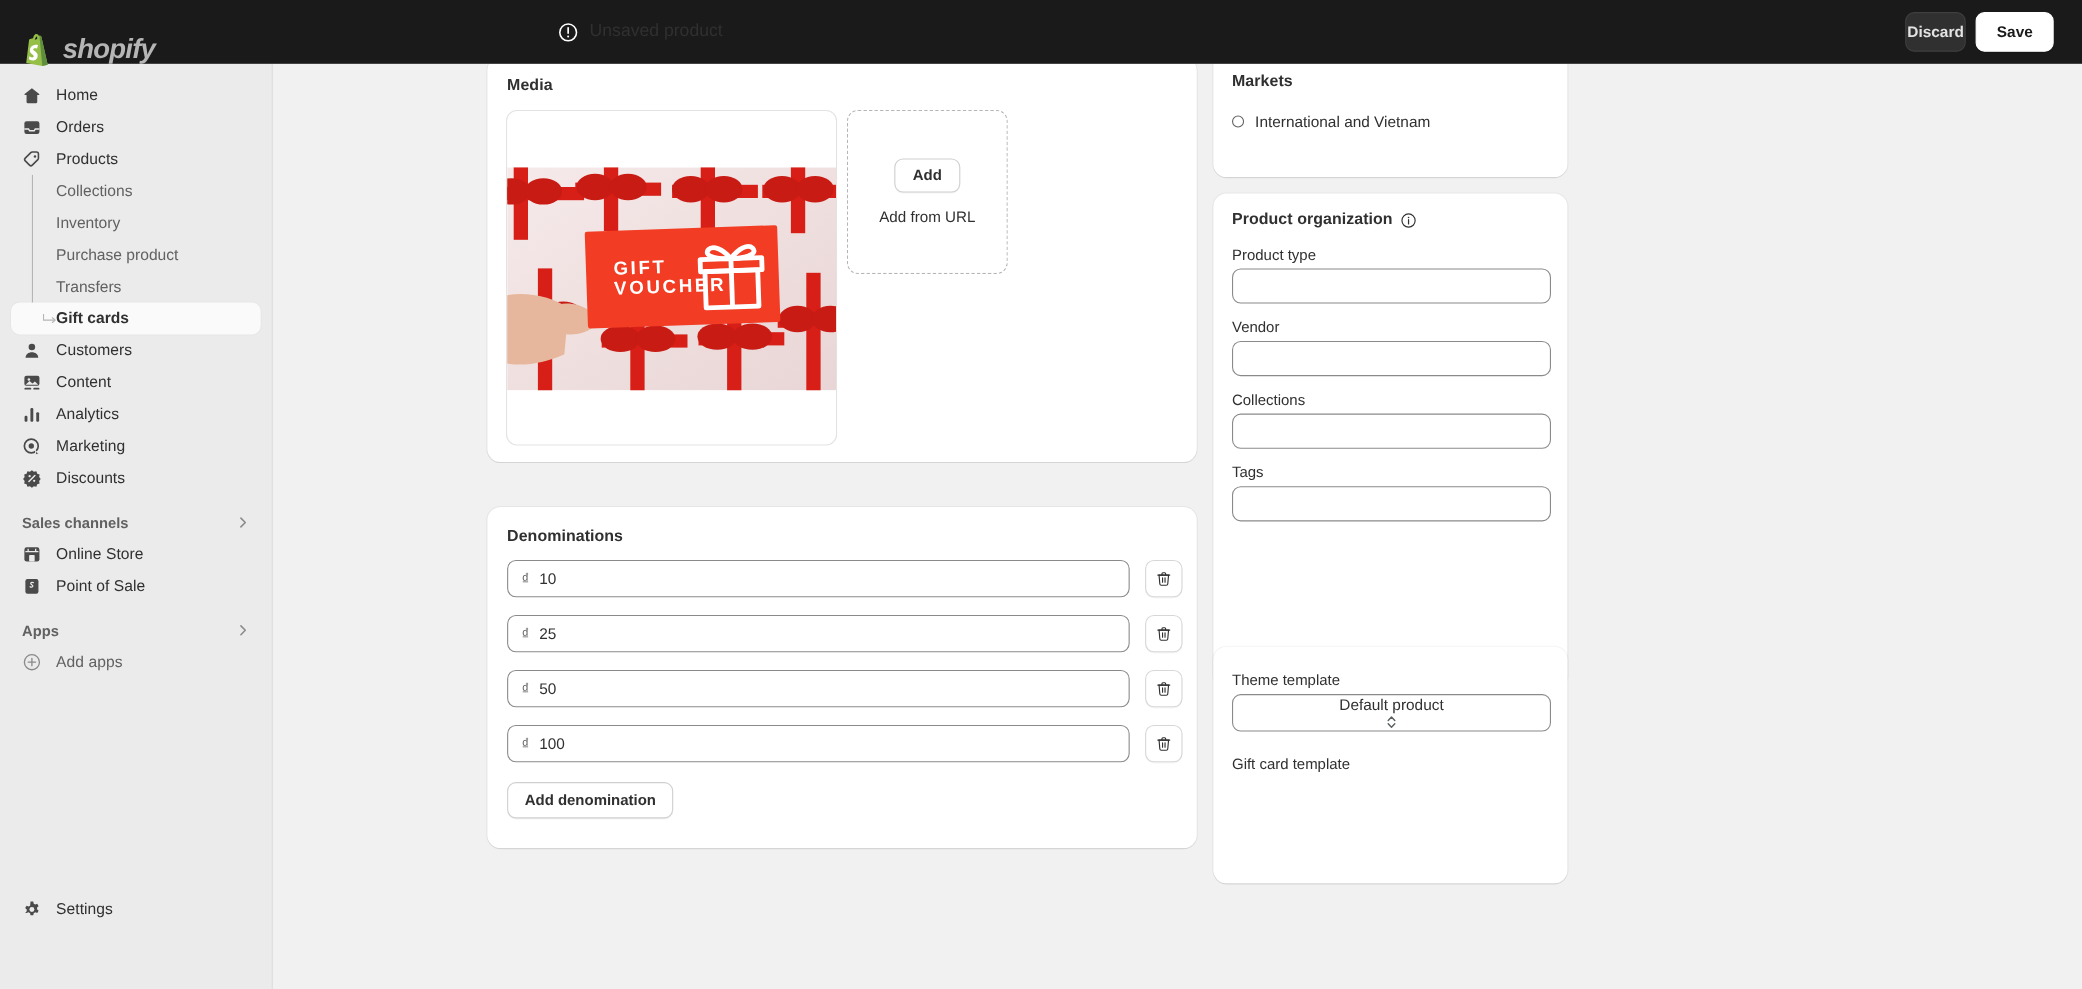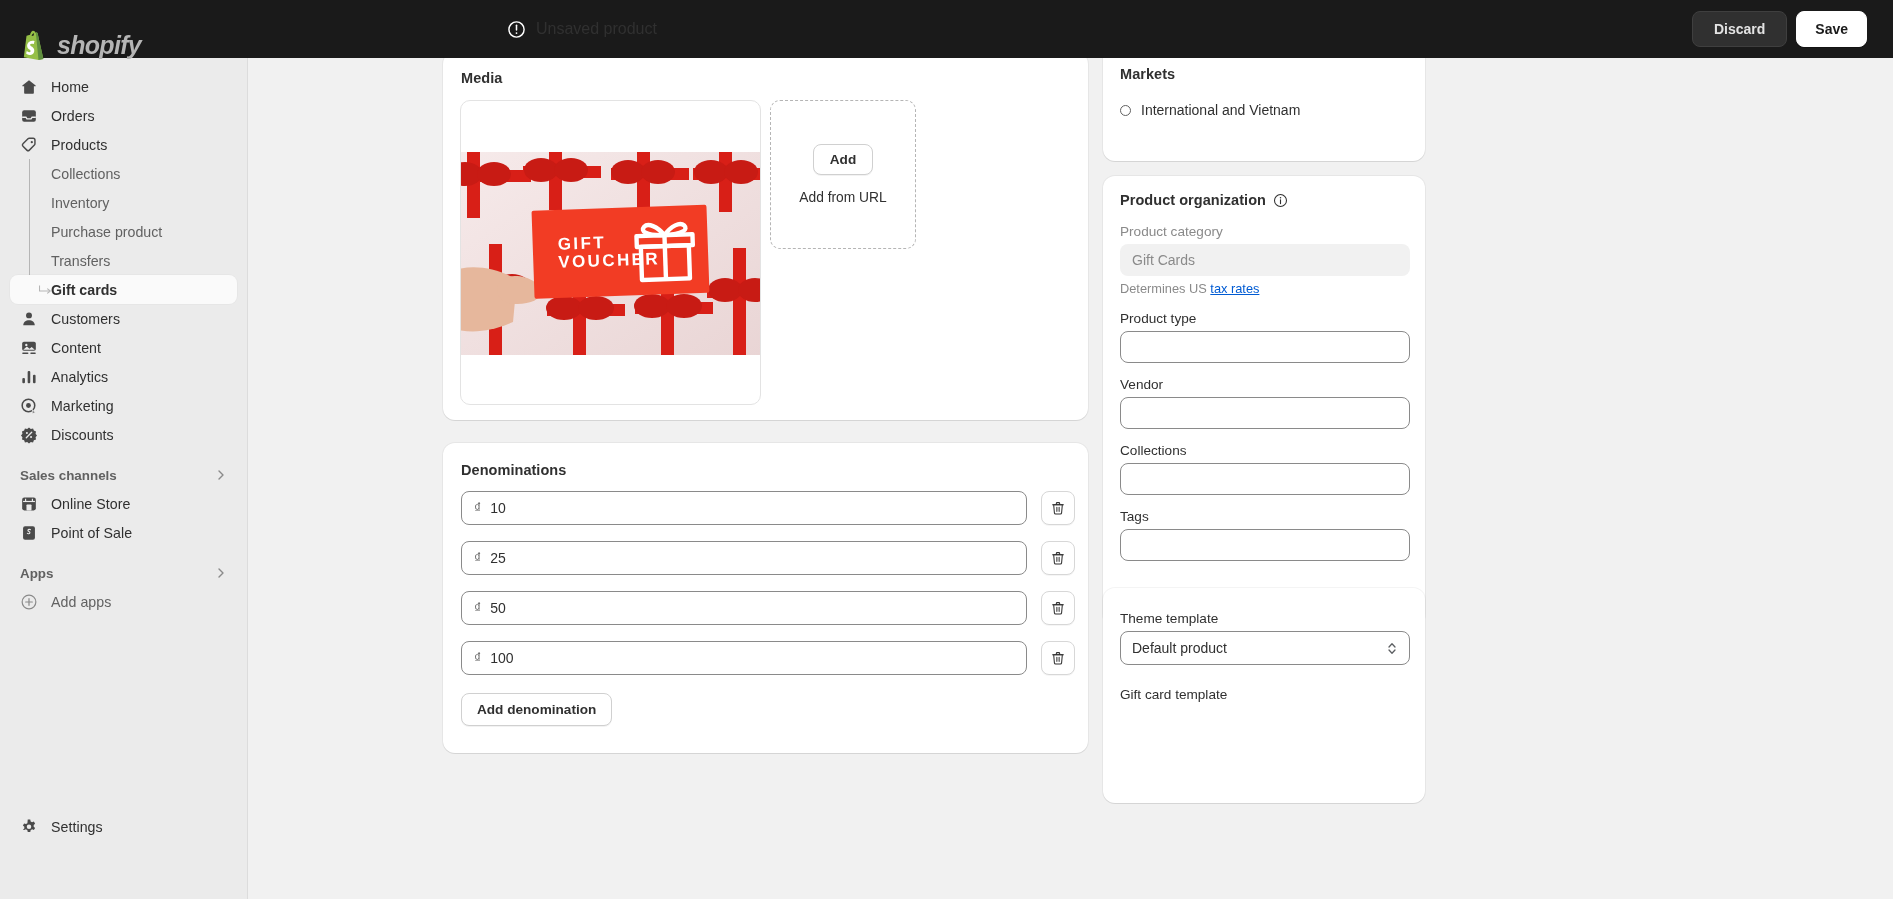--- a/index.html
+++ b/index.html
@@ -35,21 +35,21 @@
   }
   .unsaved-icon { width: 19px; height: 19px; display: block; }
   .topbar-actions {
     position: absolute; right: 26px; top: 0; height: 58px;
     display: flex; align-items: center; gap: 9px;
   }
   .btn-discard {
     background: #303030; color: #e3e3e3;
     border: 1px solid #3f3f3f; border-radius: 8px;
     font-size: 14px; font-weight: 600;
-    padding: 9px 21px; cursor: pointer;
+    padding: 9px 1px; cursor: pointer;
     font-family: inherit;
   }
   .btn-save {
     background: #ffffff; color: #1a1a1a;
     border: 1px solid #ffffff; border-radius: 8px;
     font-size: 14px; font-weight: 600;
     padding: 9px 18px; cursor: pointer;
     font-family: inherit;
     box-shadow: 0 1px 0 rgba(0,0,0,0.25);
   }
@@ -157,21 +157,21 @@
     border: 1px solid #d0d0d0; border-radius: 8px;
     box-shadow: 0 1px 0 rgba(0,0,0,0.05);
     font-size: 13.6px; font-weight: 600; padding: 7px 16px;
     cursor: pointer; font-family: inherit;
   }
   .link-plain {
     font-size: 13.8px; color: #303030; cursor: pointer;
   }
 
   
-  #denom-card { left: 170px; top: 385px; width: 645px; height: 310px; }
+  #denom-card { left: 170px; top: 403px; width: 645px; height: 310px; }
   .denom-title { position: absolute; left: 18px; top: 19px; }
   .denom-row {
     position: absolute; left: 18px;
     display: flex; align-items: center; gap: 14px;
   }
   .money-field {
     width: 566px; height: 34px;
     border: 1px solid #8a8a8a; border-radius: 8px;
     background: #fff;
     display: flex; align-items: center;
@@ -231,21 +231,21 @@
   .helper {
     font-size: 12.8px; color: #8a8a8a; margin-top: 5px; margin-bottom: 15px;
   }
   .helper a { color: #005bd3; text-decoration: underline; cursor: pointer; }
   .field-group { margin-bottom: 14px; }
   .select {
     width: 290px; height: 34px;
     border: 1px solid #8a8a8a; border-radius: 8px;
     background: #fff; display: flex; align-items: center;
     justify-content: space-between; padding: 0 11px;
-    font-size: 14px; color: #303030; cursor: pointer;
+    font-size: 14px; color: #303030; cursor: pointer; flex-direction: column;
   }
 </style>
 </head>
 <body>
 
 <div class="topbar">
   <div class="brand">
     <svg class="brand-mark" viewBox="0 0 24 27">
       <path d="M14.7 2.2c-.3-.1-.7 0-1 .2-.1-.4-.4-.9-.8-1.2C12.3.7 11.6.6 11 .9c-1 .5-1.7 1.9-2.1 3.4l-2.4.7c-.7.2-.8.3-.9 1L3.3 24.6 16.5 27l4.4-1-5.2-23c-.1-.4-.5-.7-1-.8zM12.2 4.9l-1.9.6c.3-1.1.8-2 1.3-2.4.2-.2.4-.3.6-.2.1.5.1 1.2 0 2z" fill="#95bf46"></path>
       <path d="M14.7 2.2c-.2-.1-.4-.1-.6 0L16.5 27l4.4-1-5.2-23c-.1-.4-.5-.7-1-.8z" fill="#5e8e3e"></path>
@@ -604,29 +604,20 @@
     <div class="rail-pad">
       <div class="org-head">
         <span class="card-title">Product organization</span>
         <svg width="15" height="15" viewBox="0 0 20 20">
           <circle cx="10" cy="10" r="8" fill="none" stroke="#303030" stroke-width="1.4"></circle>
           <circle cx="10" cy="6.3" r="1" fill="#303030"></circle>
           <path d="M10 9v5.1" stroke="#303030" stroke-width="1.5" stroke-linecap="round"></path>
         </svg>
       </div>
 
-      <div>
-        <span class="field-label muted">Product category</span>
-        <div class="field disabled">
-          <span>Gift Cards</span>
-        </div>
-        <div class="helper">
-          <span>Determines US </span><a>tax rates</a>
-        </div>
-      </div>
 
       <div class="field-group">
         <span class="field-label">Product type</span>
         <div class="field"></div>
       </div>
 
       <div class="field-group">
         <span class="field-label">Vendor</span>
         <div class="field"></div>
       </div>

